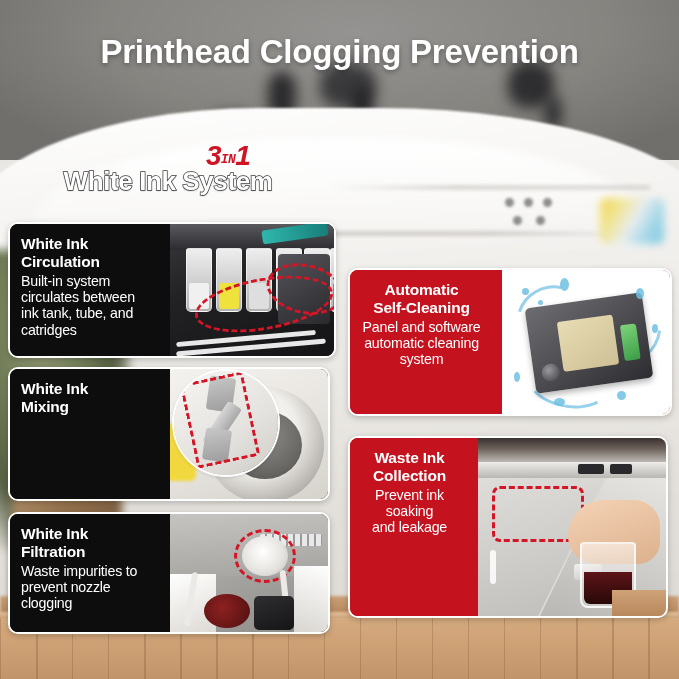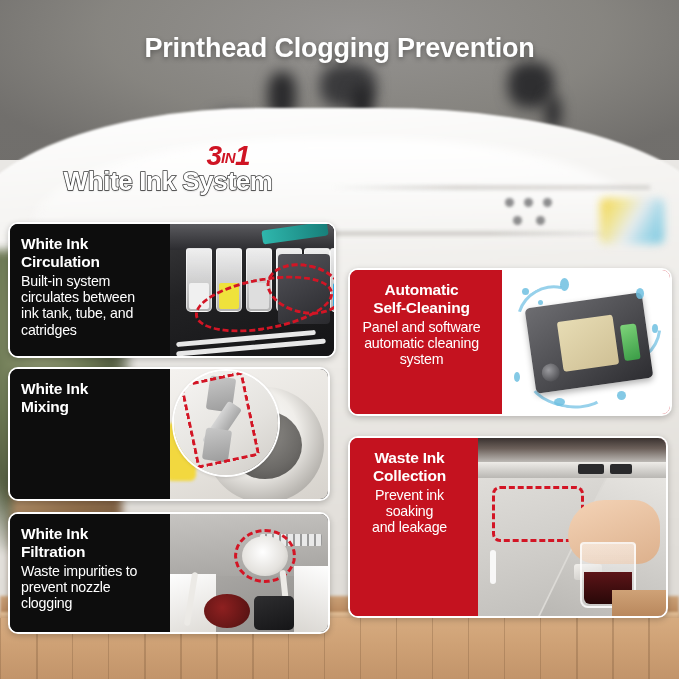--- a/index.html
+++ b/index.html
@@ -100,33 +100,33 @@
   .right-dark {
     position: absolute; left: 300px; top: 170px; width: 150px; height: 70px;
     background: radial-gradient(ellipse at 50% 50%, rgba(40,40,42,.75), rgba(40,40,42,0) 70%);
     filter: blur(6px);
   }
 
   
   .title {
     position: absolute; left: 0; top: 33px; width: 679px;
     text-align: center; color: #ffffff;
-    font-size: 27px; font-weight: 700; letter-spacing: -0.2px;
+    font-size: 33px; font-weight: 700; letter-spacing: -0.2px;
     text-shadow: 0 2px 5px rgba(0,0,0,.35);
     font-family: "Liberation Sans", sans-serif;
   }
 
   
   .sec { position: absolute; text-align: center; }
   .sec-badge {
     font-size: 28px; font-weight: 700; color: #cf1424; font-style: italic;
     line-height: 1; letter-spacing: -1px;
     text-shadow: 1px 1px 0 rgba(255,255,255,.55);
   }
-  .sec-badge .in { font-size: 15px; font-style: italic; vertical-align: 2px; letter-spacing: -.5px; }
+  .sec-badge .in { font-size: 13px; font-style: italic; vertical-align: 2px; letter-spacing: -.5px; font-family: Liberation Mono, monospace; }
   .sec-title {
     font-size: 26px; font-weight: 700; color: #ffffff; line-height: 1.05;
     margin-top: -2px; letter-spacing: -.4px;
     -webkit-text-stroke: 1.4px #3a3a3a;
     paint-order: stroke fill;
     text-shadow: 0 1px 2px rgba(0,0,0,.28);
   }
   #sec-left  { left: 8px;  top: 142px; width: 320px; }
   #sec-left .sec-badge { margin-left: 120px; }
   #sec-right { left: 360px; top: 188px; width: 310px; }

